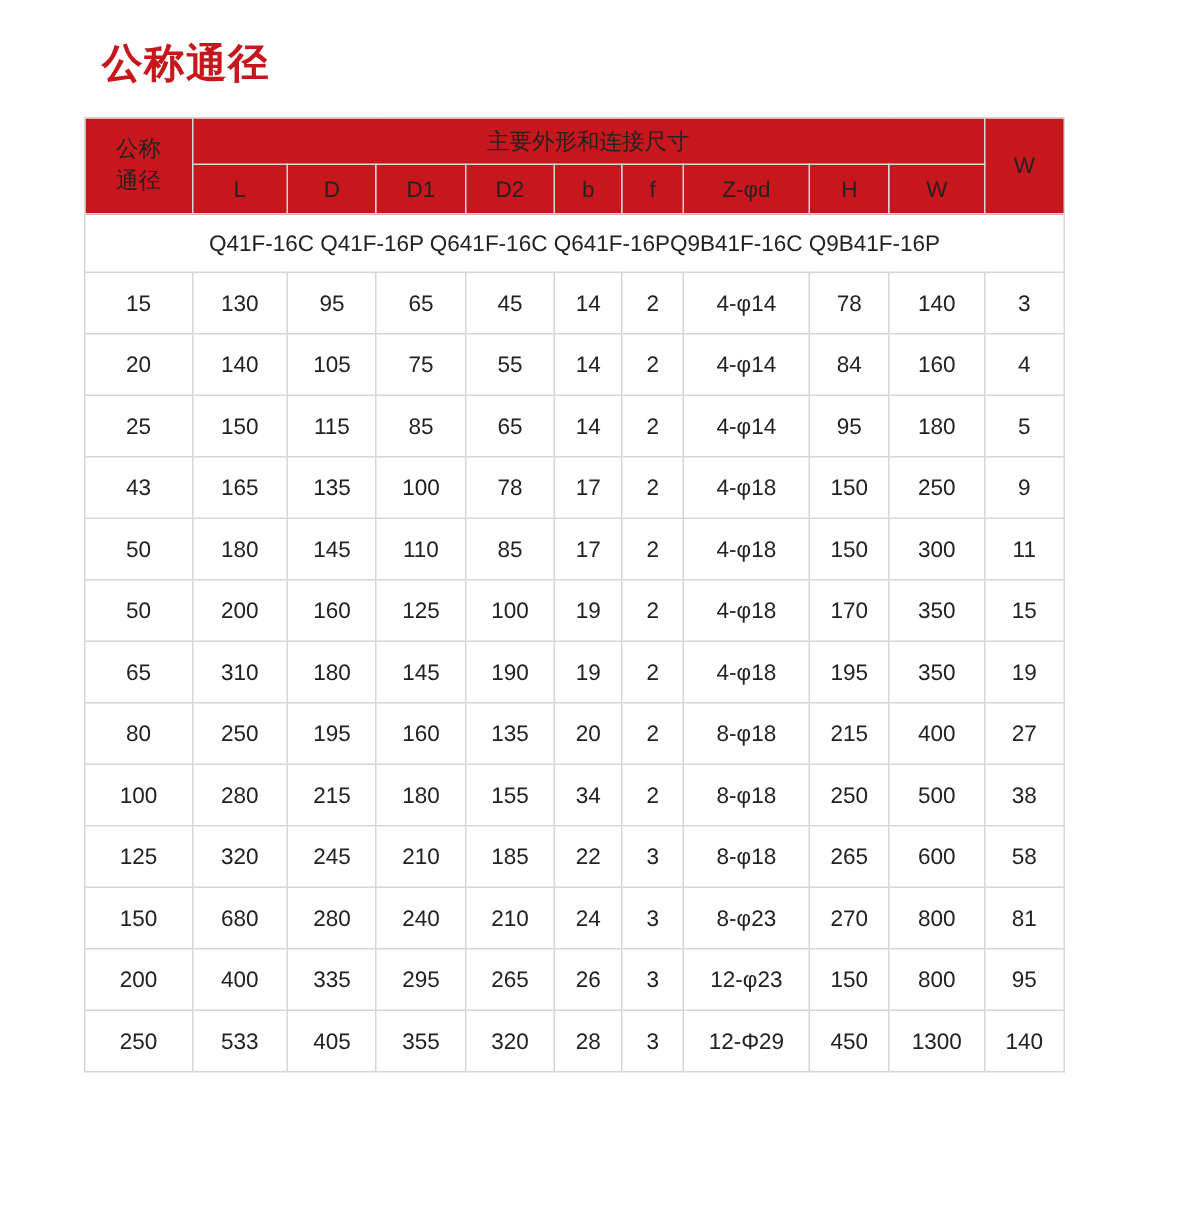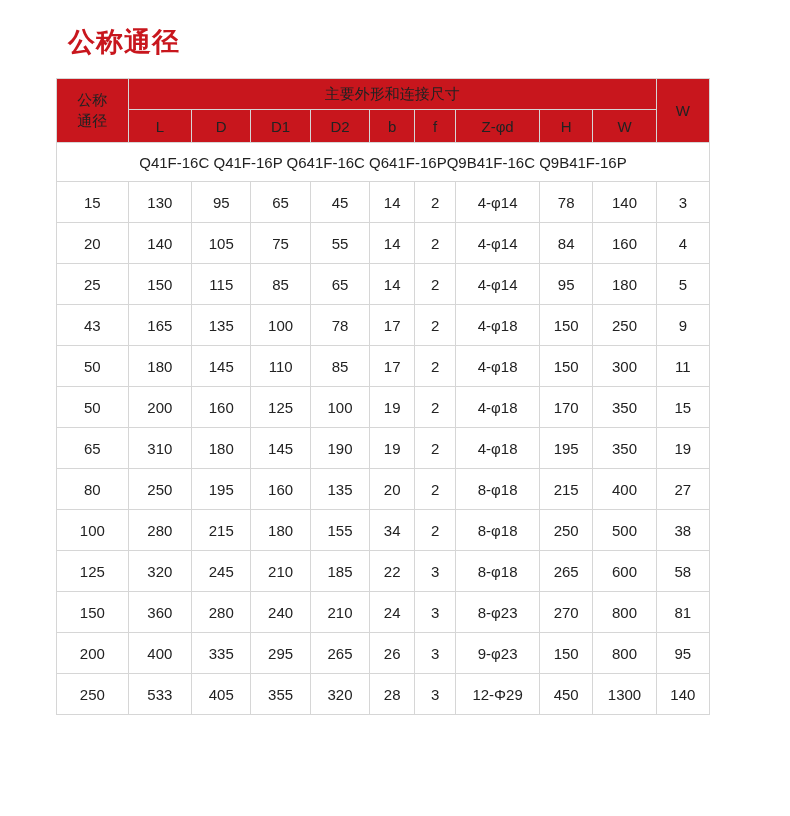--- a/index.html
+++ b/index.html
@@ -265,40 +265,40 @@
           <td>185</td>
           <td>22</td>
           <td>3</td>
           <td>8-φ18</td>
           <td>265</td>
           <td>600</td>
           <td>58</td>
         </tr>
         <tr class="data-row">
           <td>150</td>
-          <td>360</td>
+          <td>680</td>
           <td>280</td>
           <td>240</td>
           <td>210</td>
           <td>24</td>
           <td>3</td>
           <td>8-φ23</td>
           <td>270</td>
           <td>800</td>
           <td>81</td>
         </tr>
         <tr class="data-row">
           <td>200</td>
           <td>400</td>
           <td>335</td>
           <td>295</td>
           <td>265</td>
           <td>26</td>
           <td>3</td>
-          <td>9-φ23</td>
+          <td>12-φ23</td>
           <td>150</td>
           <td>800</td>
           <td>95</td>
         </tr>
         <tr class="data-row">
           <td>250</td>
           <td>533</td>
           <td>405</td>
           <td>355</td>
           <td>320</td>

